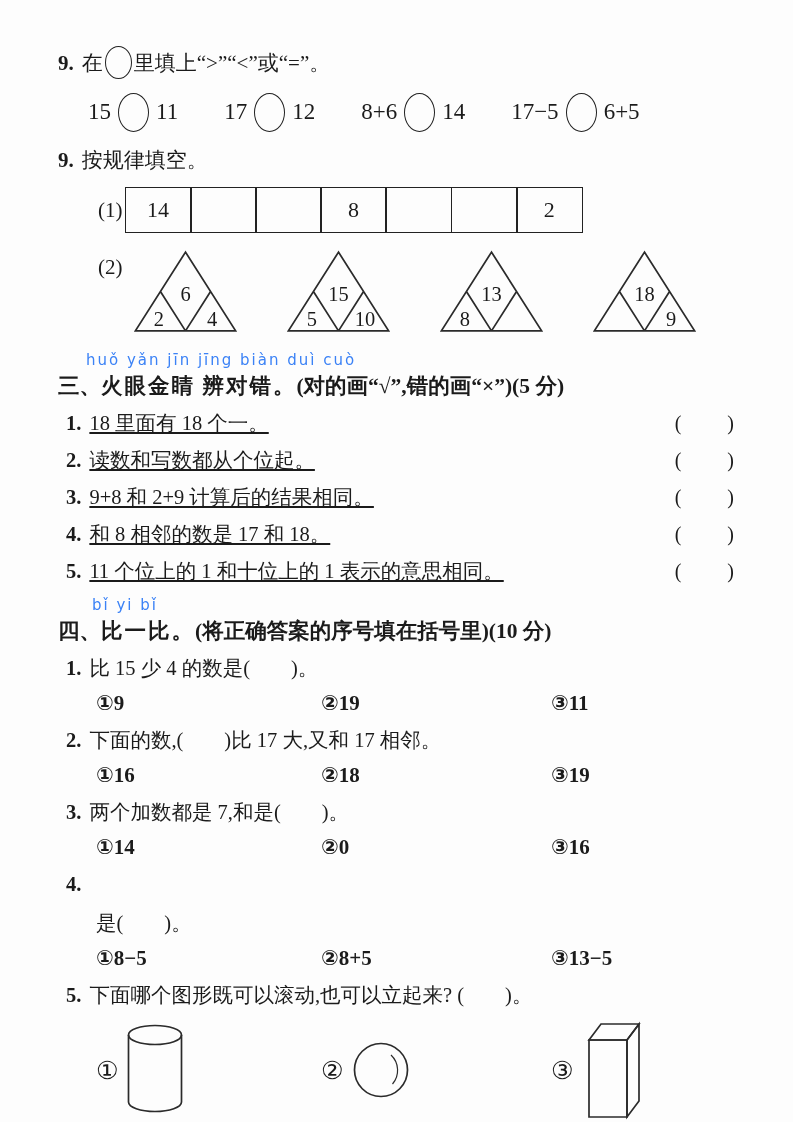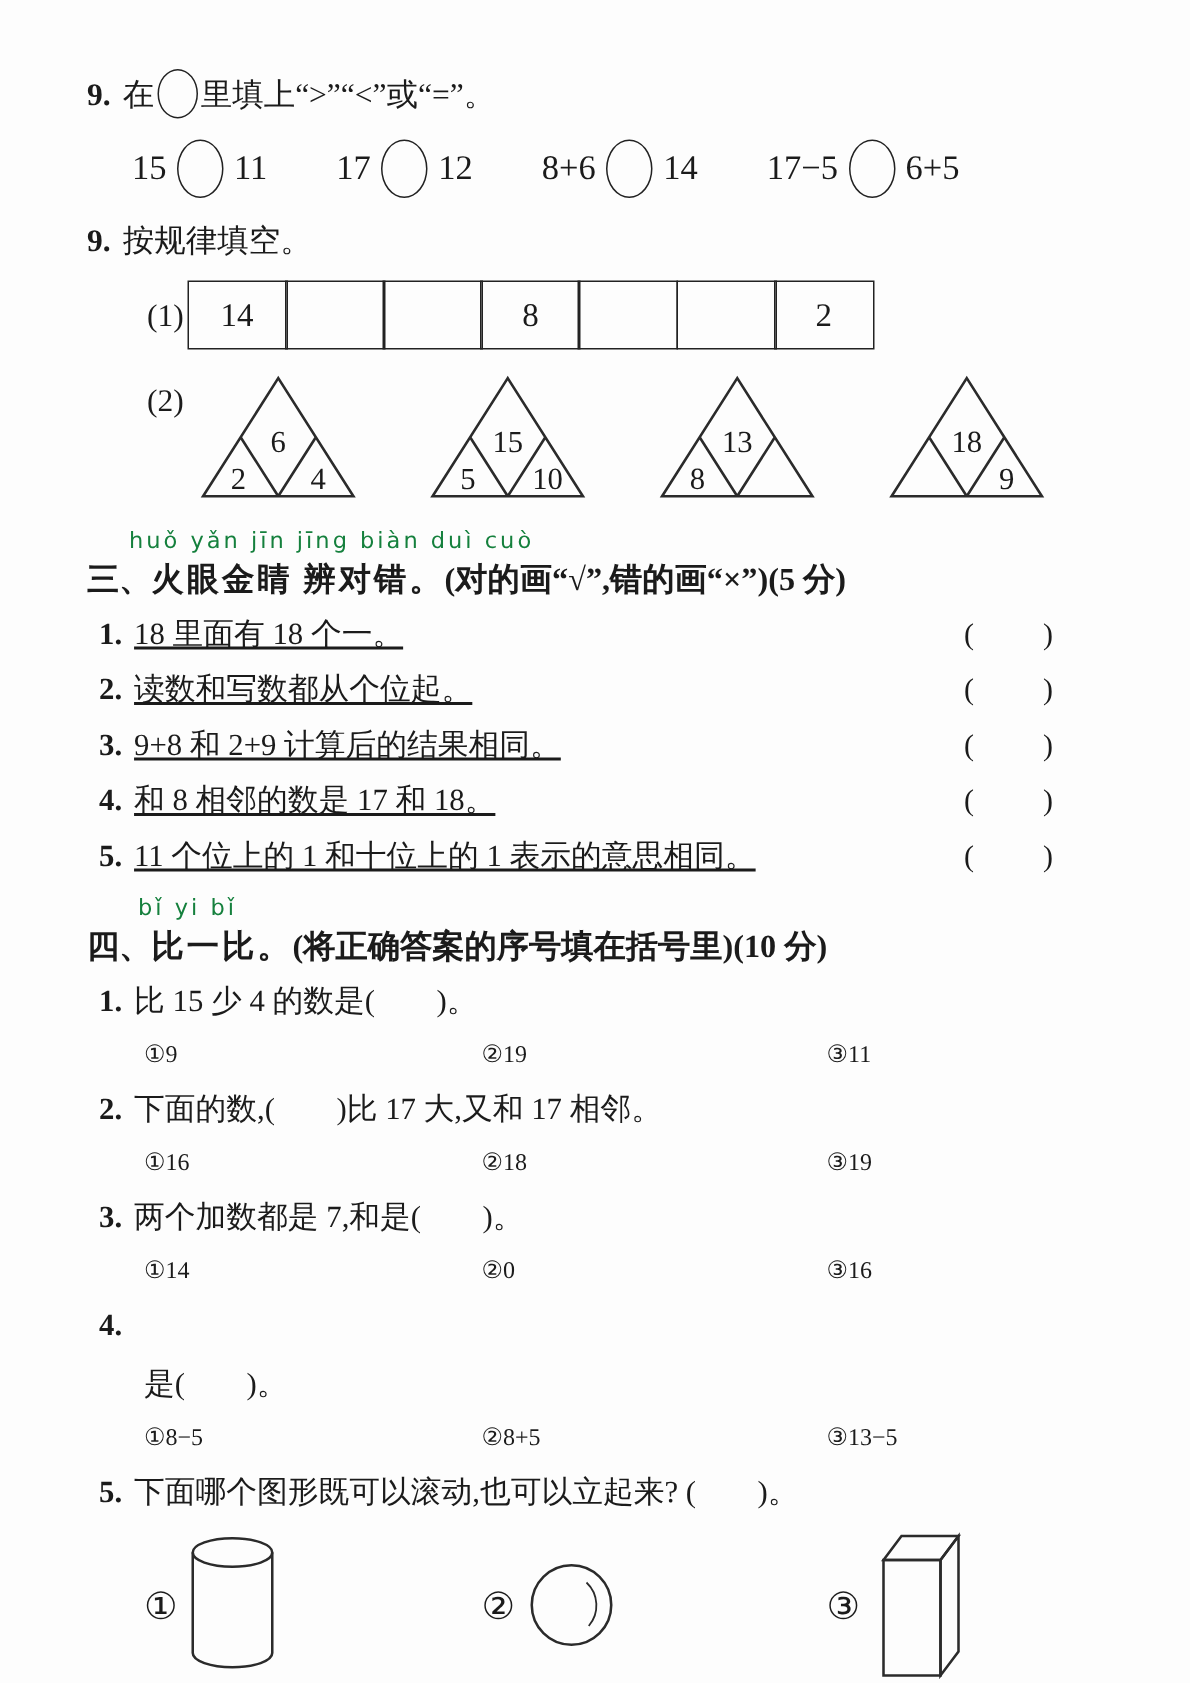--- a/index.html
+++ b/index.html
@@ -4,21 +4,21 @@
 <style>
   * { box-sizing: border-box; margin: 0; padding: 0; }
   html, body { width: 793px; }
   body {
     height: 1122px;
     background: #fdfdfd;
     color: #1b1b1b;
     font-family: "Liberation Serif", "DejaVu Serif", serif;
     overflow: hidden;
   }
-  .page { padding: 46px 75px 0 58px; }
+  .page { padding: 46px 43px 0 58px; }
 
   .q-title { font-size: 21px; line-height: 30px; }
   .q-num { font-weight: 700; margin-right: 8px; }
 
   
   .circle-inline {
     display: inline-block; width: 27px; height: 33px;
     border: 1.7px solid #222; border-radius: 50%;
     vertical-align: -9px; margin: 0 2px;
   }
@@ -47,21 +47,21 @@
 
   
   .row-tri { display: flex; align-items: flex-start; margin: 14px 0 0 40px; }
   .row-tri .part-label { margin-top: 8px; }
   .tri-group { display: flex; gap: 40px; margin-left: 4px; }
   .tri-svg { display: block; }
 
   
   .pinyin {
     font-family: "DejaVu Sans", "Liberation Sans", sans-serif;
-    font-size: 15px; letter-spacing: 2px; color: #15803d;
+    font-size: 15px; letter-spacing: 2px; color: #3b82f6;
     margin-top: 14px;
   }
   .pinyin.p3 { margin-left: 28px; }
   .pinyin.p4 { margin-left: 34px; margin-top: 10px; }
 
   
   .sec-title { font-size: 21.5px; font-weight: 700; line-height: 30px; margin-top: 2px; }
   .sec-title .sec-main { letter-spacing: 2px; }
   .sec-title .sec-sub { font-weight: 700; letter-spacing: 0; }
 
@@ -71,22 +71,23 @@
     font-size: 20.5px; line-height: 29px;
   }
   .tf-text { flex: 1; text-decoration: underline; }
   .tf-paren { font-size: 20px; margin-right: 14px; letter-spacing: 2px; }
 
   
   .mc-q { display: flex; align-items: baseline; margin: 8px 0 0 8px; font-size: 20.5px; line-height: 29px; }
   .mc-line2 { margin: 10px 0 0 38px; font-size: 20.5px; line-height: 29px; }
   .options-row {
     display: grid; grid-template-columns: 225px 230px 1fr;
-    margin: 6px 0 0 38px; font-size: 16px; line-height: 29px;
+    margin: 6px 0 0 38px; font-size: 21px; line-height: 29px;
     font-family: "Liberation Serif", "DejaVu Sans", serif;
+    font-weight: bold;
   }
 
   
   .shapes-row {
     display: grid; grid-template-columns: 225px 230px 1fr;
     margin: 8px 0 0 38px; align-items: center; height: 104px;
   }
   .shape-item { display: flex; align-items: center; gap: 8px; }
   .shape-label { font-size: 25px; font-family: "DejaVu Sans", sans-serif; }
   .shape-item svg { stroke: #2b2b2b; fill: none; stroke-width: 1.7; }

